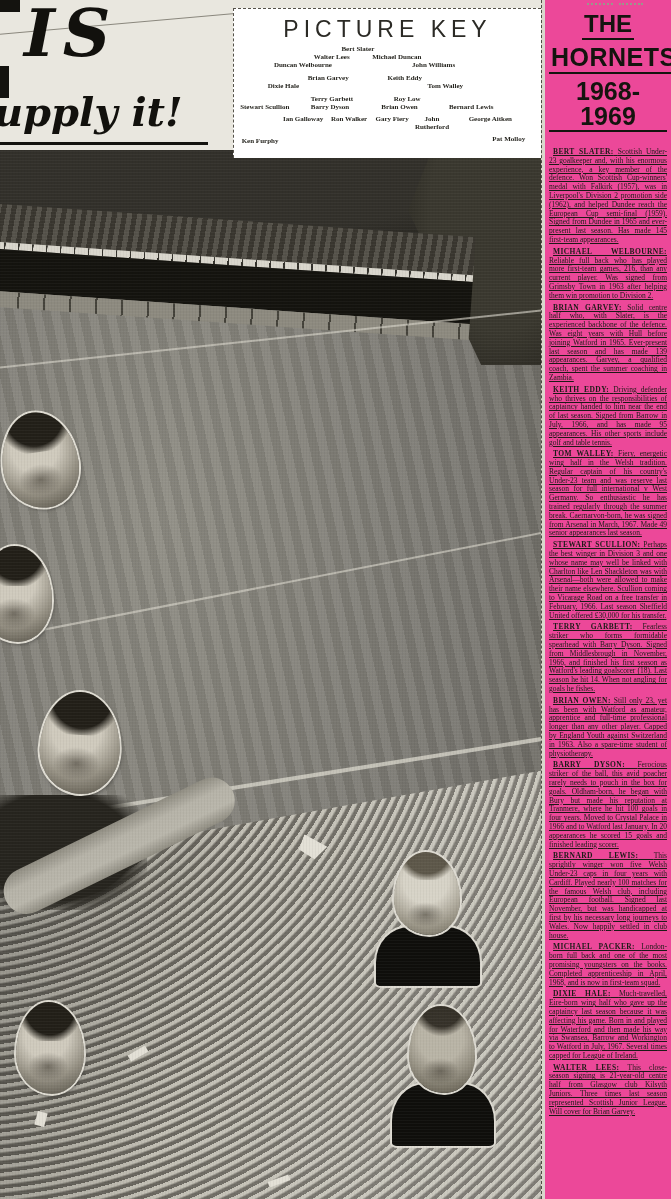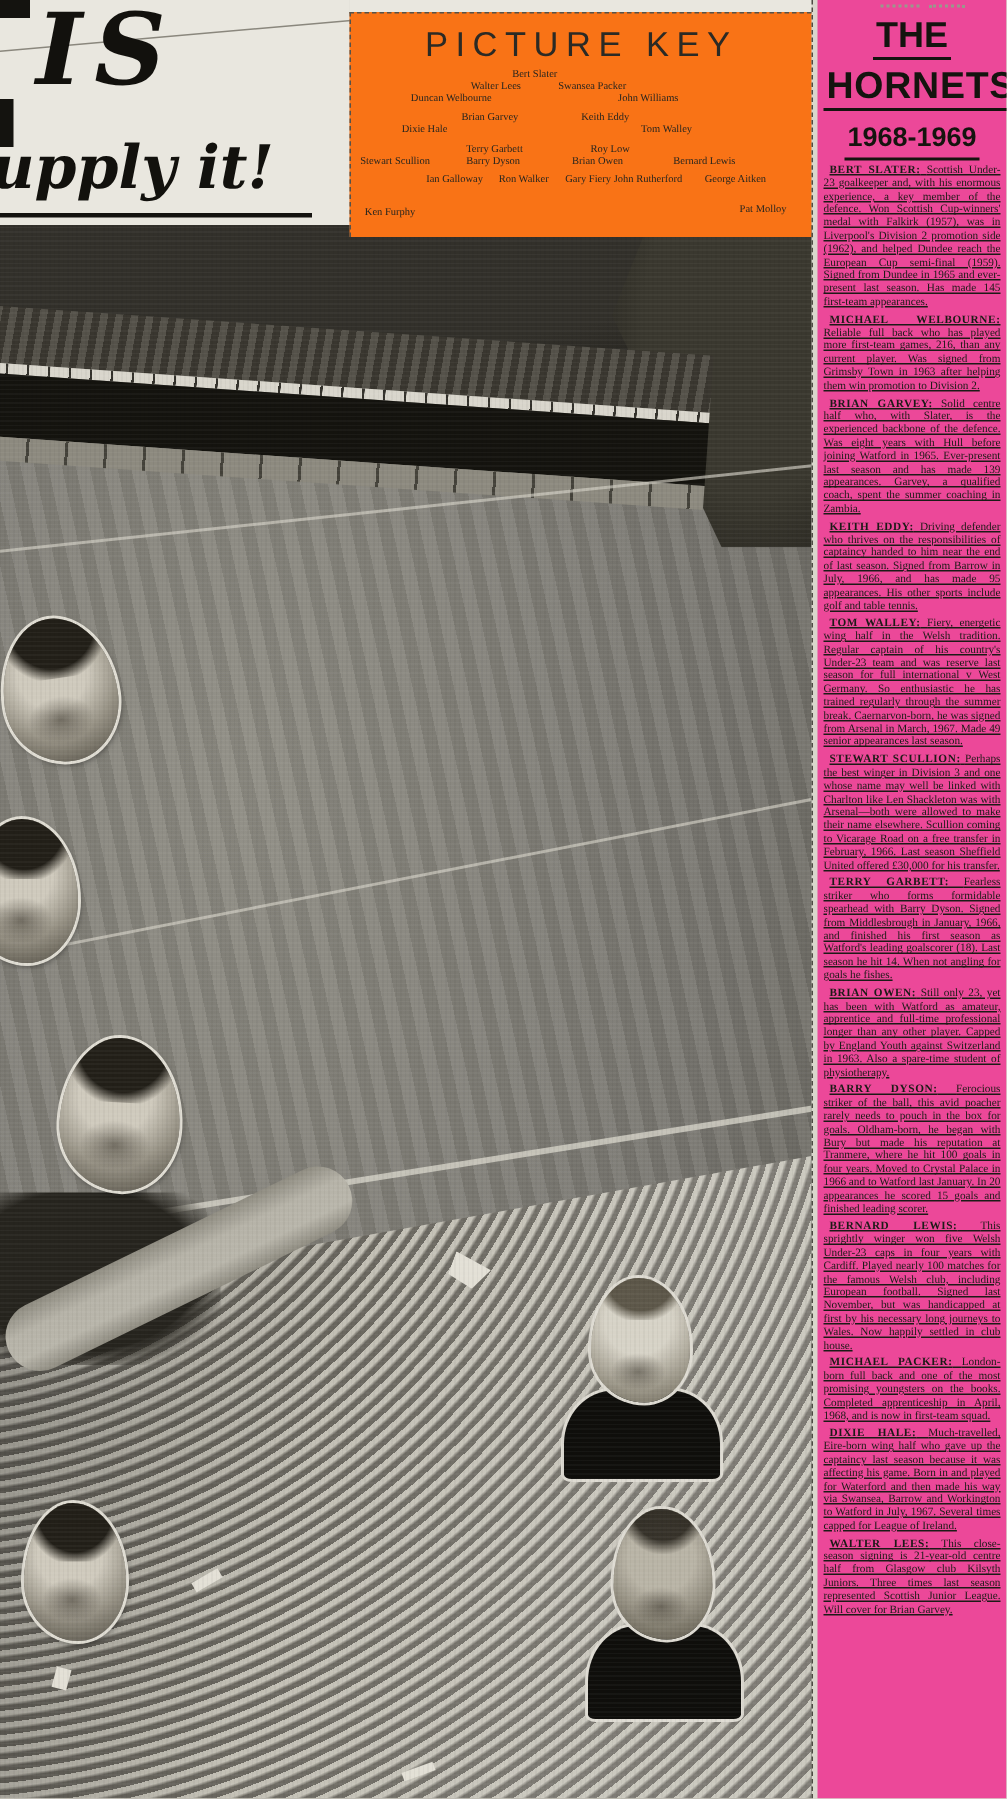--- a/index.html
+++ b/index.html
@@ -23,31 +23,31 @@
     position:absolute;left:-6px;top:88px;
     font-family:"DejaVu Serif", serif;font-style:italic;font-weight:bold;
     font-size:40px;color:#12110d;white-space:nowrap;
   }
   .headline-underline{position:absolute;left:0;top:142px;width:208px;height:3px;background:#14130f;}
   .strip-above-key{position:absolute;left:233px;top:0;width:308px;height:10px;background:#e9e7df;}
 
   
   .picture-key{
     position:absolute;left:233px;top:8px;width:308px;height:150px;
-    background:#f97316;border-top:1px dashed #55524a;border-left:1px dashed #55524a;
+    background:#ffffff;border-top:1px dashed #55524a;border-left:1px dashed #55524a;
     box-sizing:border-box;z-index:6;
   }
   .pk-title{
     text-align:center;margin-top:7px;
     font-family:"Liberation Sans", sans-serif;font-weight:400;
     font-size:23px;letter-spacing:5px;color:#2b2a25;
   }
   .pk-names{position:relative;height:116px;margin-top:3px;}
   .pk-name{
-    position:absolute;font-size:7px;font-weight:normal;color:#26251f;
+    position:absolute;font-size:7px;font-weight:bold;color:#26251f;
     white-space:nowrap;line-height:7.6px;
   }
   .pk2{white-space:normal;width:46px;text-align:center;}
 
   
   .photo{
     position:absolute;left:0;top:150px;width:541px;height:1049px;overflow:hidden;
     background:
       repeating-linear-gradient(78deg, rgba(250,250,245,.05) 0 9px, rgba(10,10,5,.06) 9px 18px),
       radial-gradient(ellipse at 30% 35%, #8e8c83 0%, #787670 60%, #636159 100%);
@@ -156,21 +156,21 @@
   }
   .print-fragment{height:7px;position:relative;}
   .print-fragment i{position:absolute;top:1px;height:0;border-top:2px dotted #9a978c;}
   .print-fragment .f1{left:38px;width:26px;}
   .print-fragment .f2{left:70px;width:24px;}
   .masthead{text-align:center;font-family:"Liberation Sans", sans-serif;color:#15140f;}
   .mast-line{display:block;margin:0 auto;width:fit-content;font-weight:bold;
     border-bottom:2.5px solid #15140f;padding:0 2px 1px;}
   .mast1{font-size:24px;line-height:26px;margin-top:2px;}
   .mast2{font-size:25px;line-height:27px;margin-top:4px;letter-spacing:.5px;}
-  .mast3{font-size:18px;line-height:25px;margin-top:5px;margin-bottom:2px;}
+  .mast3{font-size:25px;line-height:25px;margin-top:5px;margin-bottom:16px;}
   .bios{display:block;text-decoration:underline;}
   .bio{margin:0 0 3px 0;font-size:7.5px;line-height:8.8px;text-align:justify;text-indent:4px;}
   .bio-name{font-weight:bold;letter-spacing:.4px;}
 </style>
 </head>
 <body>
 
 <div class="left-top">
   <div class="corner-glyph"></div>
   <div class="edge-glyph"></div>
@@ -231,21 +231,21 @@
       <div class="b-shade"></div>
     </div>
   </div>
 </div>
 
 <div class="picture-key">
   <div class="pk-title">PICTURE KEY</div>
   <div class="pk-names">
     <span class="pk-name" style="left:35%;top:0">Bert Slater</span>
     <span class="pk-name" style="left:26%;top:8px">Walter Lees</span>
-    <span class="pk-name" style="left:45%;top:8px">Swansea Packer</span>
+    <span class="pk-name" style="left:45%;top:8px">Michael Duncan</span>
     <span class="pk-name" style="left:13%;top:16px">Duncan Welbourne</span>
     <span class="pk-name" style="left:58%;top:16px">John Williams</span>
     <span class="pk-name" style="left:24%;top:29px">Brian Garvey</span>
     <span class="pk-name" style="left:50%;top:29px">Keith Eddy</span>
     <span class="pk-name" style="left:11%;top:37px">Dixie Hale</span>
     <span class="pk-name" style="left:63%;top:37px">Tom Walley</span>
     <span class="pk-name" style="left:25%;top:50px">Terry Garbett</span>
     <span class="pk-name" style="left:52%;top:50px">Roy Low</span>
     <span class="pk-name" style="left:2%;top:58px">Stewart Scullion</span>
     <span class="pk-name" style="left:25%;top:58px">Barry Dyson</span>
@@ -282,21 +282,21 @@
       <p class="bio"><span class="bio-name">MICHAEL WELBOURNE:</span> <span class="bio-text">Reliable full back who has played more first-team games, 216, than any current player. Was signed from Grimsby Town in 1963 after helping them win promotion to Division 2.</span></p>
 
       <p class="bio"><span class="bio-name">BRIAN GARVEY:</span> <span class="bio-text">Solid centre half who, with Slater, is the experienced backbone of the defence. Was eight years with Hull before joining Watford in 1965. Ever-present last season and has made 139 appearances. Garvey, a qualified coach, spent the summer coaching in Zambia.</span></p>
 
       <p class="bio"><span class="bio-name">KEITH EDDY:</span> <span class="bio-text">Driving defender who thrives on the responsibilities of captaincy handed to him near the end of last season. Signed from Barrow in July, 1966, and has made 95 appearances. His other sports include golf and table tennis.</span></p>
 
       <p class="bio"><span class="bio-name">TOM WALLEY:</span> <span class="bio-text">Fiery, energetic wing half in the Welsh tradition. Regular captain of his country's Under-23 team and was reserve last season for full international v West Germany. So enthusiastic he has trained regularly through the summer break. Caernarvon-born, he was signed from Arsenal in March, 1967. Made 49 senior appearances last season.</span></p>
 
       <p class="bio"><span class="bio-name">STEWART SCULLION:</span> <span class="bio-text">Perhaps the best winger in Division 3 and one whose name may well be linked with Charlton like Len Shackleton was with Arsenal—both were allowed to make their name elsewhere. Scullion coming to Vicarage Road on a free transfer in February, 1966. Last season Sheffield United offered £30,000 for his transfer.</span></p>
 
-      <p class="bio"><span class="bio-name">TERRY GARBETT:</span> <span class="bio-text">Fearless striker who forms formidable spearhead with Barry Dyson. Signed from Middlesbrough in January, 1966, and finished his first season as Watford's leading goalscorer (18). Last season he hit 14. When not angling for goals he fishes.</span></p>
+      <p class="bio"><span class="bio-name">TERRY GARBETT:</span> <span class="bio-text">Fearless striker who forms formidable spearhead with Barry Dyson. Signed from Middlesbrough in November, 1966, and finished his first season as Watford's leading goalscorer (18). Last season he hit 14. When not angling for goals he fishes.</span></p>
 
       <p class="bio"><span class="bio-name">BRIAN OWEN:</span> <span class="bio-text">Still only 23, yet has been with Watford as amateur, apprentice and full-time professional longer than any other player. Capped by England Youth against Switzerland in 1963. Also a spare-time student of physiotherapy.</span></p>
 
 
       <p class="bio"><span class="bio-name">BARRY DYSON:</span> <span class="bio-text">Ferocious striker of the ball, this avid poacher rarely needs to pouch in the box for goals. Oldham-born, he began with Bury but made his reputation at Tranmere, where he hit 100 goals in four years. Moved to Crystal Palace in 1966 and to Watford last January. In 20 appearances he scored 15 goals and finished leading scorer.</span></p>
 
       <p class="bio"><span class="bio-name">BERNARD LEWIS:</span> <span class="bio-text">This sprightly winger won five Welsh Under-23 caps in four years with Cardiff. Played nearly 100 matches for the famous Welsh club, including European football. Signed last November, but was handicapped at first by his necessary long journeys to Wales. Now happily settled in club house.</span></p>
 
       <p class="bio"><span class="bio-name">MICHAEL PACKER:</span> <span class="bio-text">London-born full back and one of the most promising youngsters on the books. Completed apprenticeship in April, 1968, and is now in first-team squad.</span></p>
 

